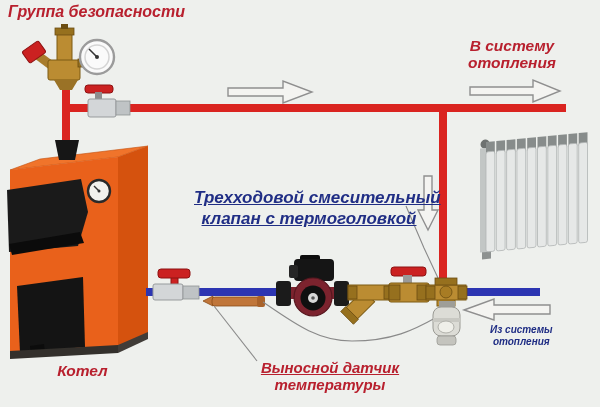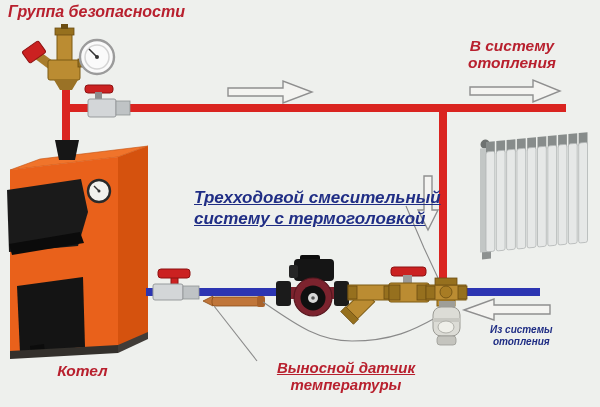--- a/index.html
+++ b/index.html
@@ -193,29 +193,29 @@
 
 <div class="label red" style="left:8px;top:3px;font-size:16px">Группа безопасности</div>
 
 <div class="label red center" style="left:462px;top:37px;width:100px;font-size:15.5px">
   <span class="ln">В систему</span>
   <span class="ln">отопления</span>
 </div>
 
 <div class="label blue center" style="left:194px;top:187px;width:230px;font-size:17px;line-height:1.25">
   <span class="ln u">Трехходовой смесительный</span>
-  <span class="ln u">систему с термоголовкой</span>
+  <span class="ln u">клапан с термоголовкой</span>
 </div>
 
 <div class="label blue" style="left:490px;top:324px;font-size:10px;line-height:1.15">
   <span class="ln">Из системы</span>
   <span class="ln">отопления</span>
 </div>
 
-<div class="label red center" style="left:266px;top:359px;width:160px;font-size:15px;line-height:1.15">
+<div class="label red center" style="left:250px;top:359px;width:160px;font-size:15px;line-height:1.15">
   <span class="ln u">Выносной датчик</span>
   <span class="ln">температуры</span>
 </div>
 
 <div class="label red center" style="left:0px;top:362px;width:165px;font-size:15.5px;line-height:1.1">
   <span class="ln">Котел</span>
 </div>
 
 </div>
 

